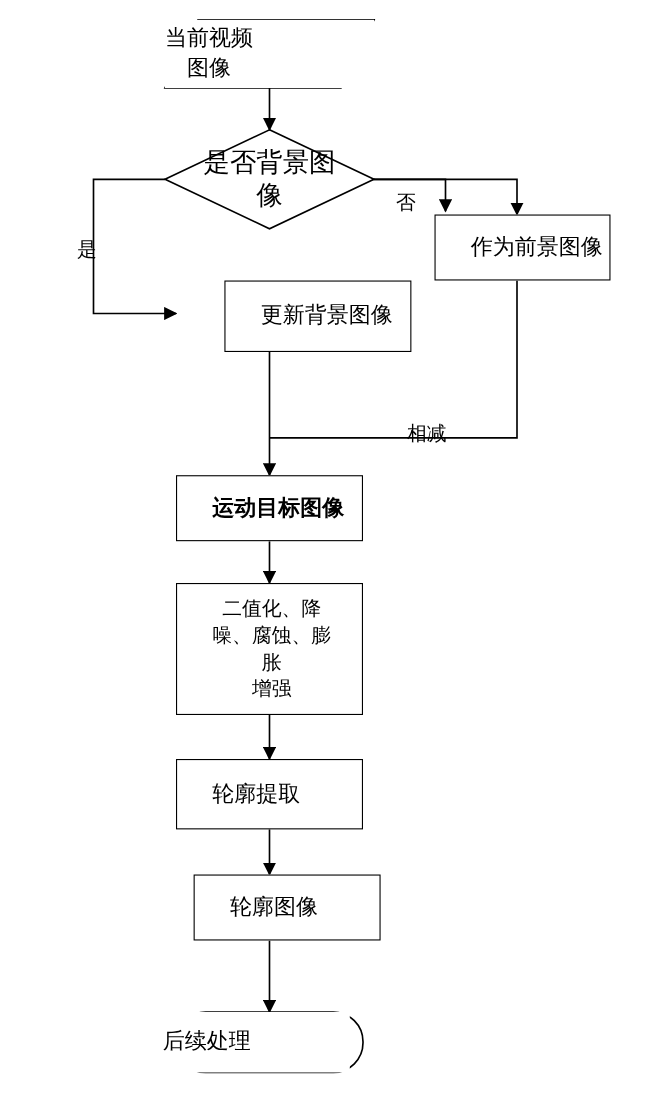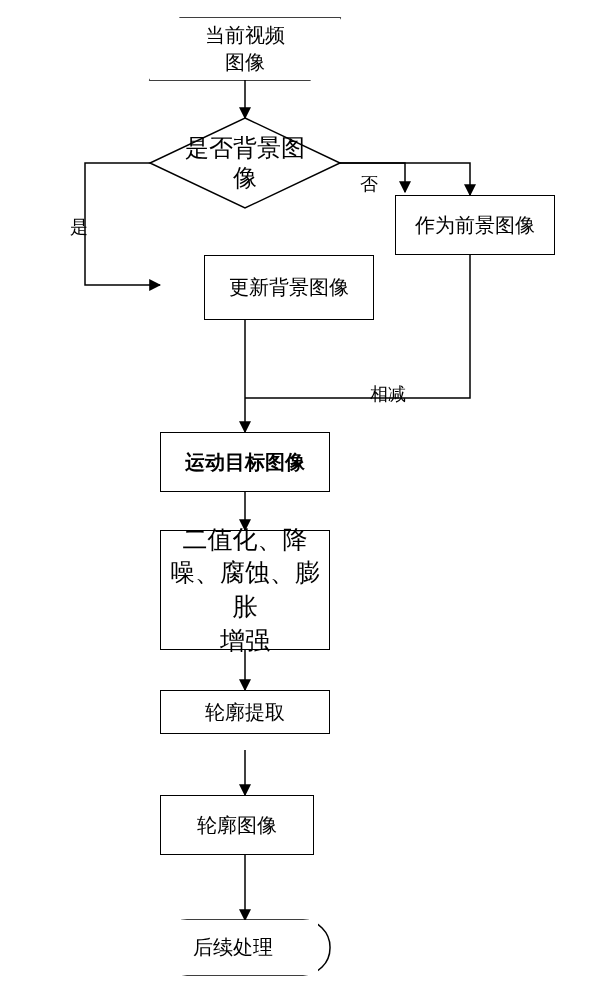--- a/index.html
+++ b/index.html
@@ -1,20 +1,20 @@
 <!DOCTYPE html>
 <html><head>
 <meta charset="utf-8">
 <style>
   * { box-sizing: border-box; }
   html, body { margin: 0; padding: 0; }
   body { width: 592px; height: 1000px; position: relative; background: #fff; font-family: "SimSun", "Songti SC", serif; color: #000; }
   svg { position: absolute; top: 0; left: 0; }
-  .node { position: absolute; background: #fff; display: flex; align-items: center; justify-content: center; text-align: center; line-height: 1.35; font-size: 20px; }
-  .rect { border: 1.5px solid #000; }
+  .node { position: absolute; background: #fff; display: flex; align-items: center; justify-content: flex-start; text-align: center; line-height: 1.35; font-size: 20px; }
+  .rect { border: 1.5px solid #000; padding-left: 32px; }
   .diamond-wrap { position: absolute; }
   .diamond-text { position: absolute; inset: 0; display: flex; align-items: center; justify-content: center; text-align: center; font-size: 24px; line-height: 1.25; padding: 0 30px; }
   .edge-label { position: absolute; font-size: 18px; background: transparent; }
 </style>
 </head>
 <body>
 
 <svg width="592" height="1000">
   <defs>
     <marker id="arrow" viewBox="0 0 10 10" refX="9" refY="5" markerWidth="8" markerHeight="8" orient="auto-start-reverse">
@@ -70,29 +70,29 @@
 </div>
 
 <div class="node rect" style="left:160px; top:255px; width:170px; height:65px;margin-left:44px;">
   <span>更新背景图像</span>
 </div>
 
 <div class="node rect" style="left:160px; top:432px; width:170px; height:60px;font-weight:bold;">
   <span>运动目标图像</span>
 </div>
 
-<div class="node rect" style="left:160px; top:530px; width:170px; height:120px; font-size:25px;">
+<div class="node rect" style="left:160px; top:530px; width:170px; height:120px; font-size:18px;">
   <span>二值化、降<br>噪、腐蚀、膨<br>胀<br>增强</span>
 </div>
 
-<div class="node rect" style="left:160px; top:690px; width:170px; height:44px;">
+<div class="node rect" style="left:160px; top:690px; width:170px; height:64px;">
   <span>轮廓提取</span>
 </div>
 
-<div class="node rect" style="left:160px; top:795px; width:154px; height:60px;">
+<div class="node rect" style="left:176px; top:795px; width:170px; height:60px;">
   <span>轮廓图像</span>
 </div>
 
 <div class="node" style="left:148px; top:920px; width:170px; height:55px;">
   <span>后续处理</span>
 </div>
 
 <div class="edge-label" style="left:70px; top:215px;">是</div>
 <div class="edge-label" style="left:360px; top:172px;">否</div>
 <div class="edge-label" style="left:370px; top:382px;">相减</div>

